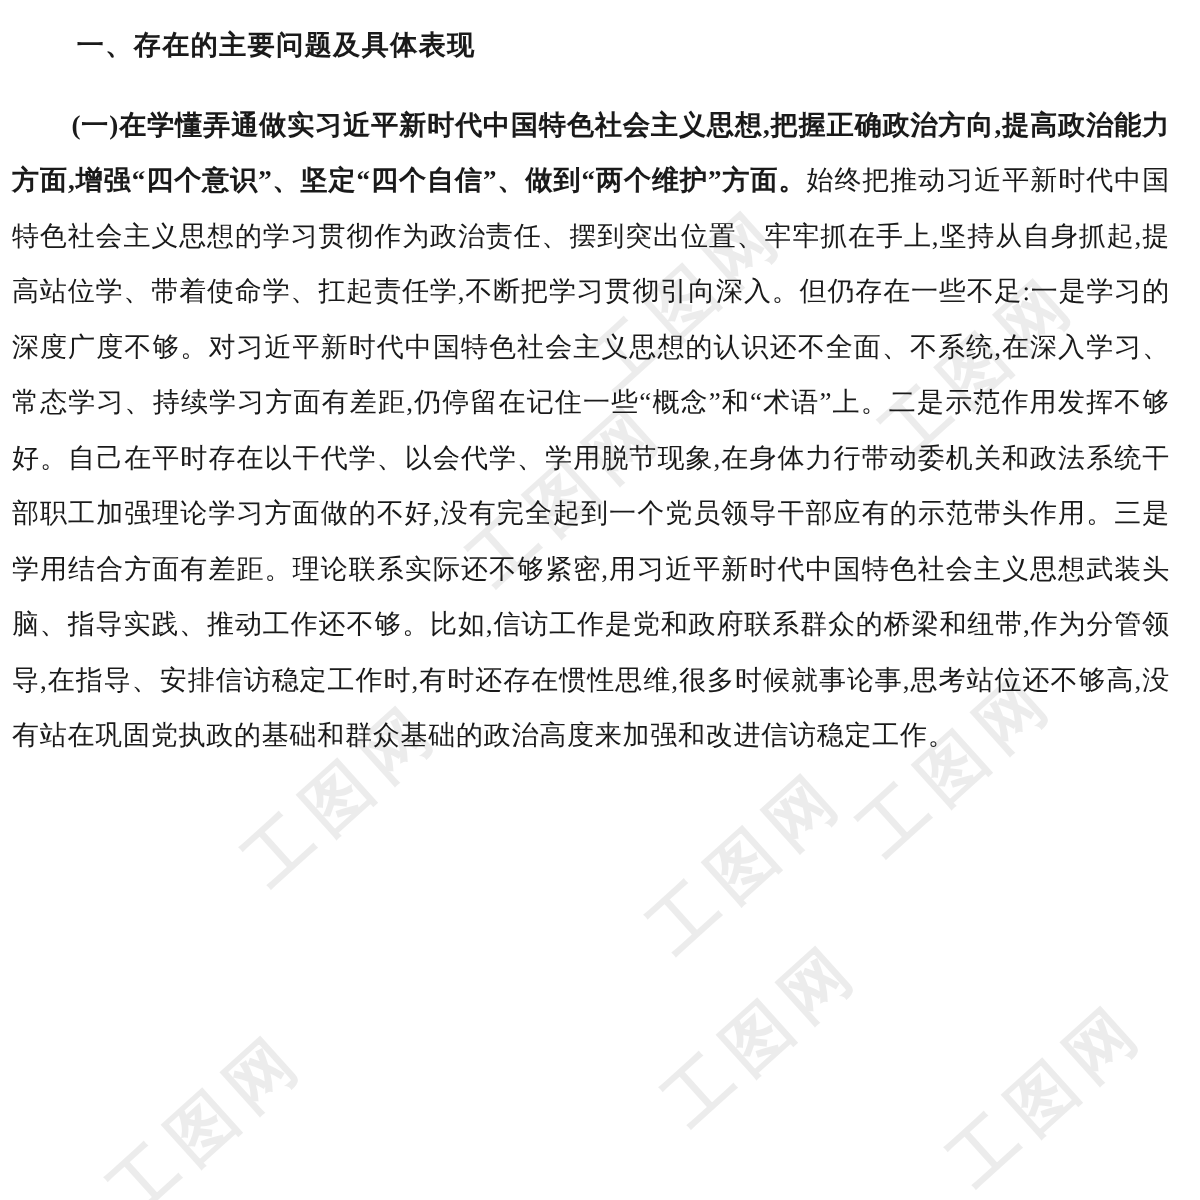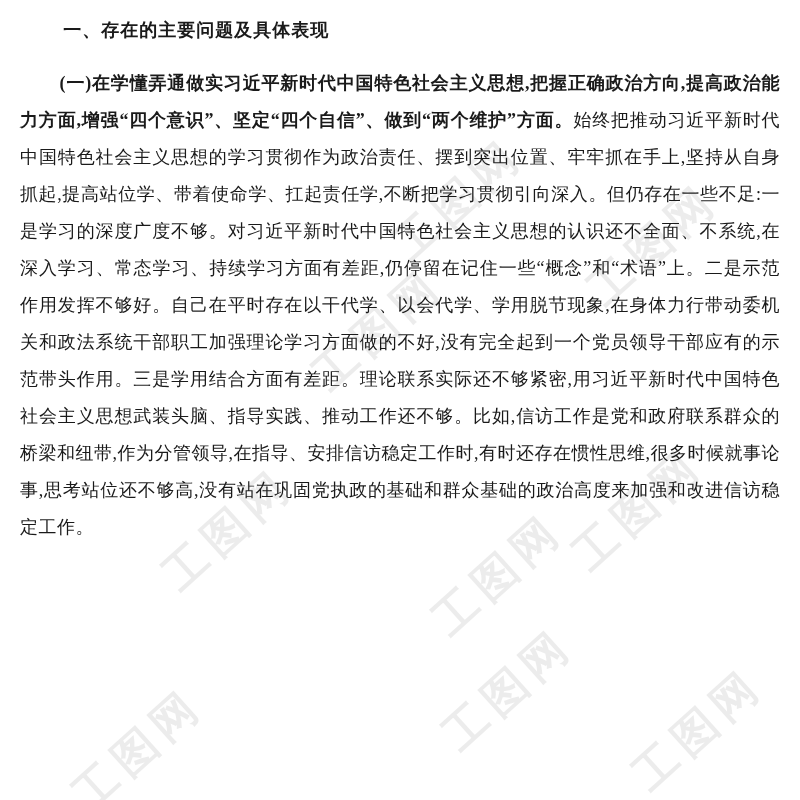--- a/index.html
+++ b/index.html
@@ -29,21 +29,21 @@
     font-weight: bold;
     letter-spacing: 8px;
     color: #000000;
     opacity: 0.07;
     transform: rotate(-42deg);
     white-space: nowrap;
   }
   .content {
     position: relative;
     z-index: 1;
-    padding: 12px 20px 0 20px;
+    padding: 12px 20px 0 8px;
   }
   .doc-heading {
     font-size: 18px;
     line-height: 37px;
     font-weight: bold;
     margin: 0 0 16px 0;
     text-indent: 2.4em;
     letter-spacing: 1px;
   }
   .para {

